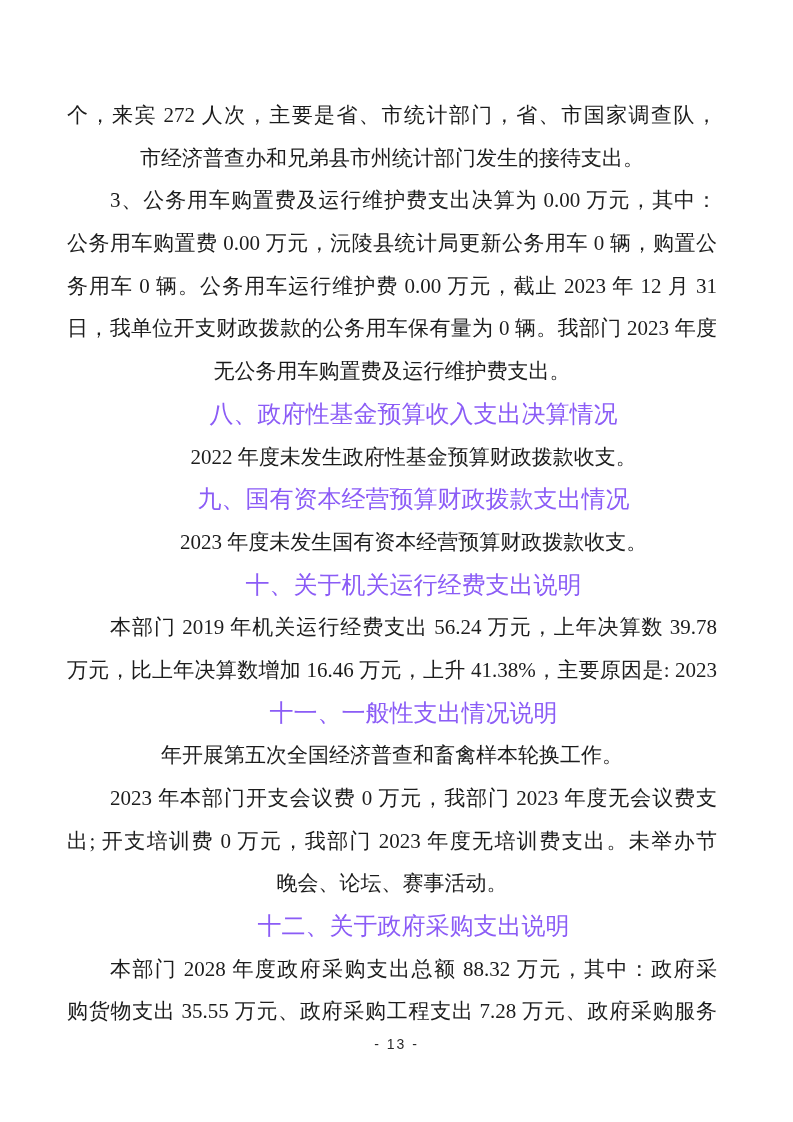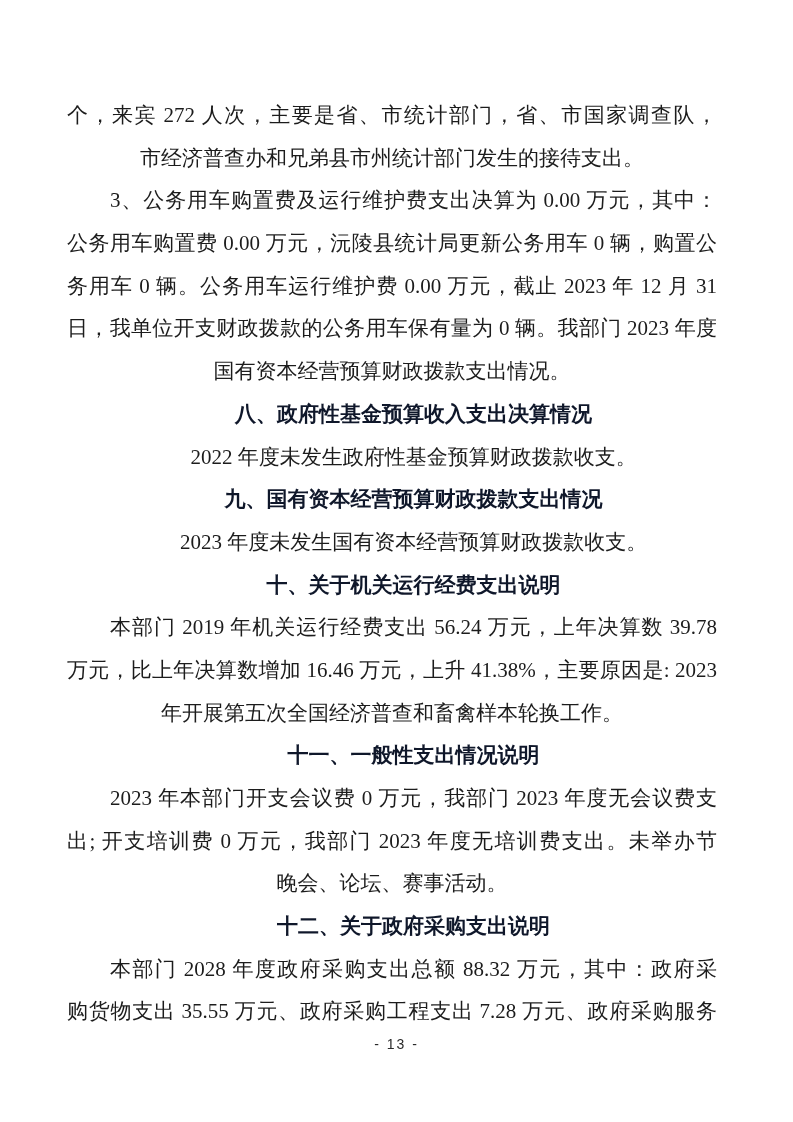--- a/index.html
+++ b/index.html
@@ -32,23 +32,23 @@
   }
   .line.just {
     text-align: justify;
     text-align-last: justify;
   }
   .line.indent {
     padding-left: 43px;
   }
   .line.heading {
     font-family: "Liberation Sans", "DejaVu Sans", sans-serif;
-    font-weight: 700;
-    font-size: 21px;
-    color: #0f172a;
+    font-weight: 400;
+    font-size: 24px;
+    color: #8b5cf6;
   }
   .footer {
     position: absolute;
     top: 1036px;
     left: 0;
     width: 100%;
     text-align: center;
     font-size: 14px;
     font-family: "Liberation Sans", "DejaVu Sans", sans-serif;
     color: #2a2a2a;
@@ -59,30 +59,30 @@
 <body>
 
 <div class="page">
   <div class="doc-body">
       <div class="line just">个，来宾 272 人次，主要是省、市统计部门，省、市国家调查队，省、</div>
       <div class="line">市经济普查办和兄弟县市州统计部门发生的接待支出。</div>
       <div class="line just indent">3、公务用车购置费及运行维护费支出决算为 0.00 万元，其中：</div>
       <div class="line just">公务用车购置费 0.00 万元，沅陵县统计局更新公务用车 0 辆，购置公</div>
       <div class="line just">务用车 0 辆。公务用车运行维护费 0.00 万元，截止 2023 年 12 月 31</div>
       <div class="line just">日，我单位开支财政拨款的公务用车保有量为 0 辆。我部门 2023 年度</div>
-      <div class="line">国有资本经营预算财政拨款支出情况。</div>
+      <div class="line">无公务用车购置费及运行维护费支出。</div>
       <div class="line heading indent">八、政府性基金预算收入支出决算情况</div>
       <div class="line indent">2022 年度未发生政府性基金预算财政拨款收支。</div>
       <div class="line heading indent">九、国有资本经营预算财政拨款支出情况</div>
       <div class="line indent">2023 年度未发生国有资本经营预算财政拨款收支。</div>
       <div class="line heading indent">十、关于机关运行经费支出说明</div>
       <div class="line just indent">本部门 2019 年机关运行经费支出 56.24 万元，上年决算数 39.78</div>
       <div class="line just">万元，比上年决算数增加 16.46 万元，上升 41.38%，主要原因是: 2023</div>
+      <div class="line heading indent">十一、一般性支出情况说明</div>
       <div class="line">年开展第五次全国经济普查和畜禽样本轮换工作。</div>
-      <div class="line heading indent">十一、一般性支出情况说明</div>
       <div class="line just indent">2023 年本部门开支会议费 0 万元，我部门 2023 年度无会议费支</div>
       <div class="line just">出; 开支培训费 0 万元，我部门 2023 年度无培训费支出。未举办节庆、</div>
       <div class="line">晚会、论坛、赛事活动。</div>
       <div class="line heading indent">十二、关于政府采购支出说明</div>
       <div class="line just indent">本部门 2028 年度政府采购支出总额 88.32 万元，其中：政府采</div>
       <div class="line just">购货物支出 35.55 万元、政府采购工程支出 7.28 万元、政府采购服务</div>
     </div>
   <div class="footer">- 13 -</div>
 </div>
 

